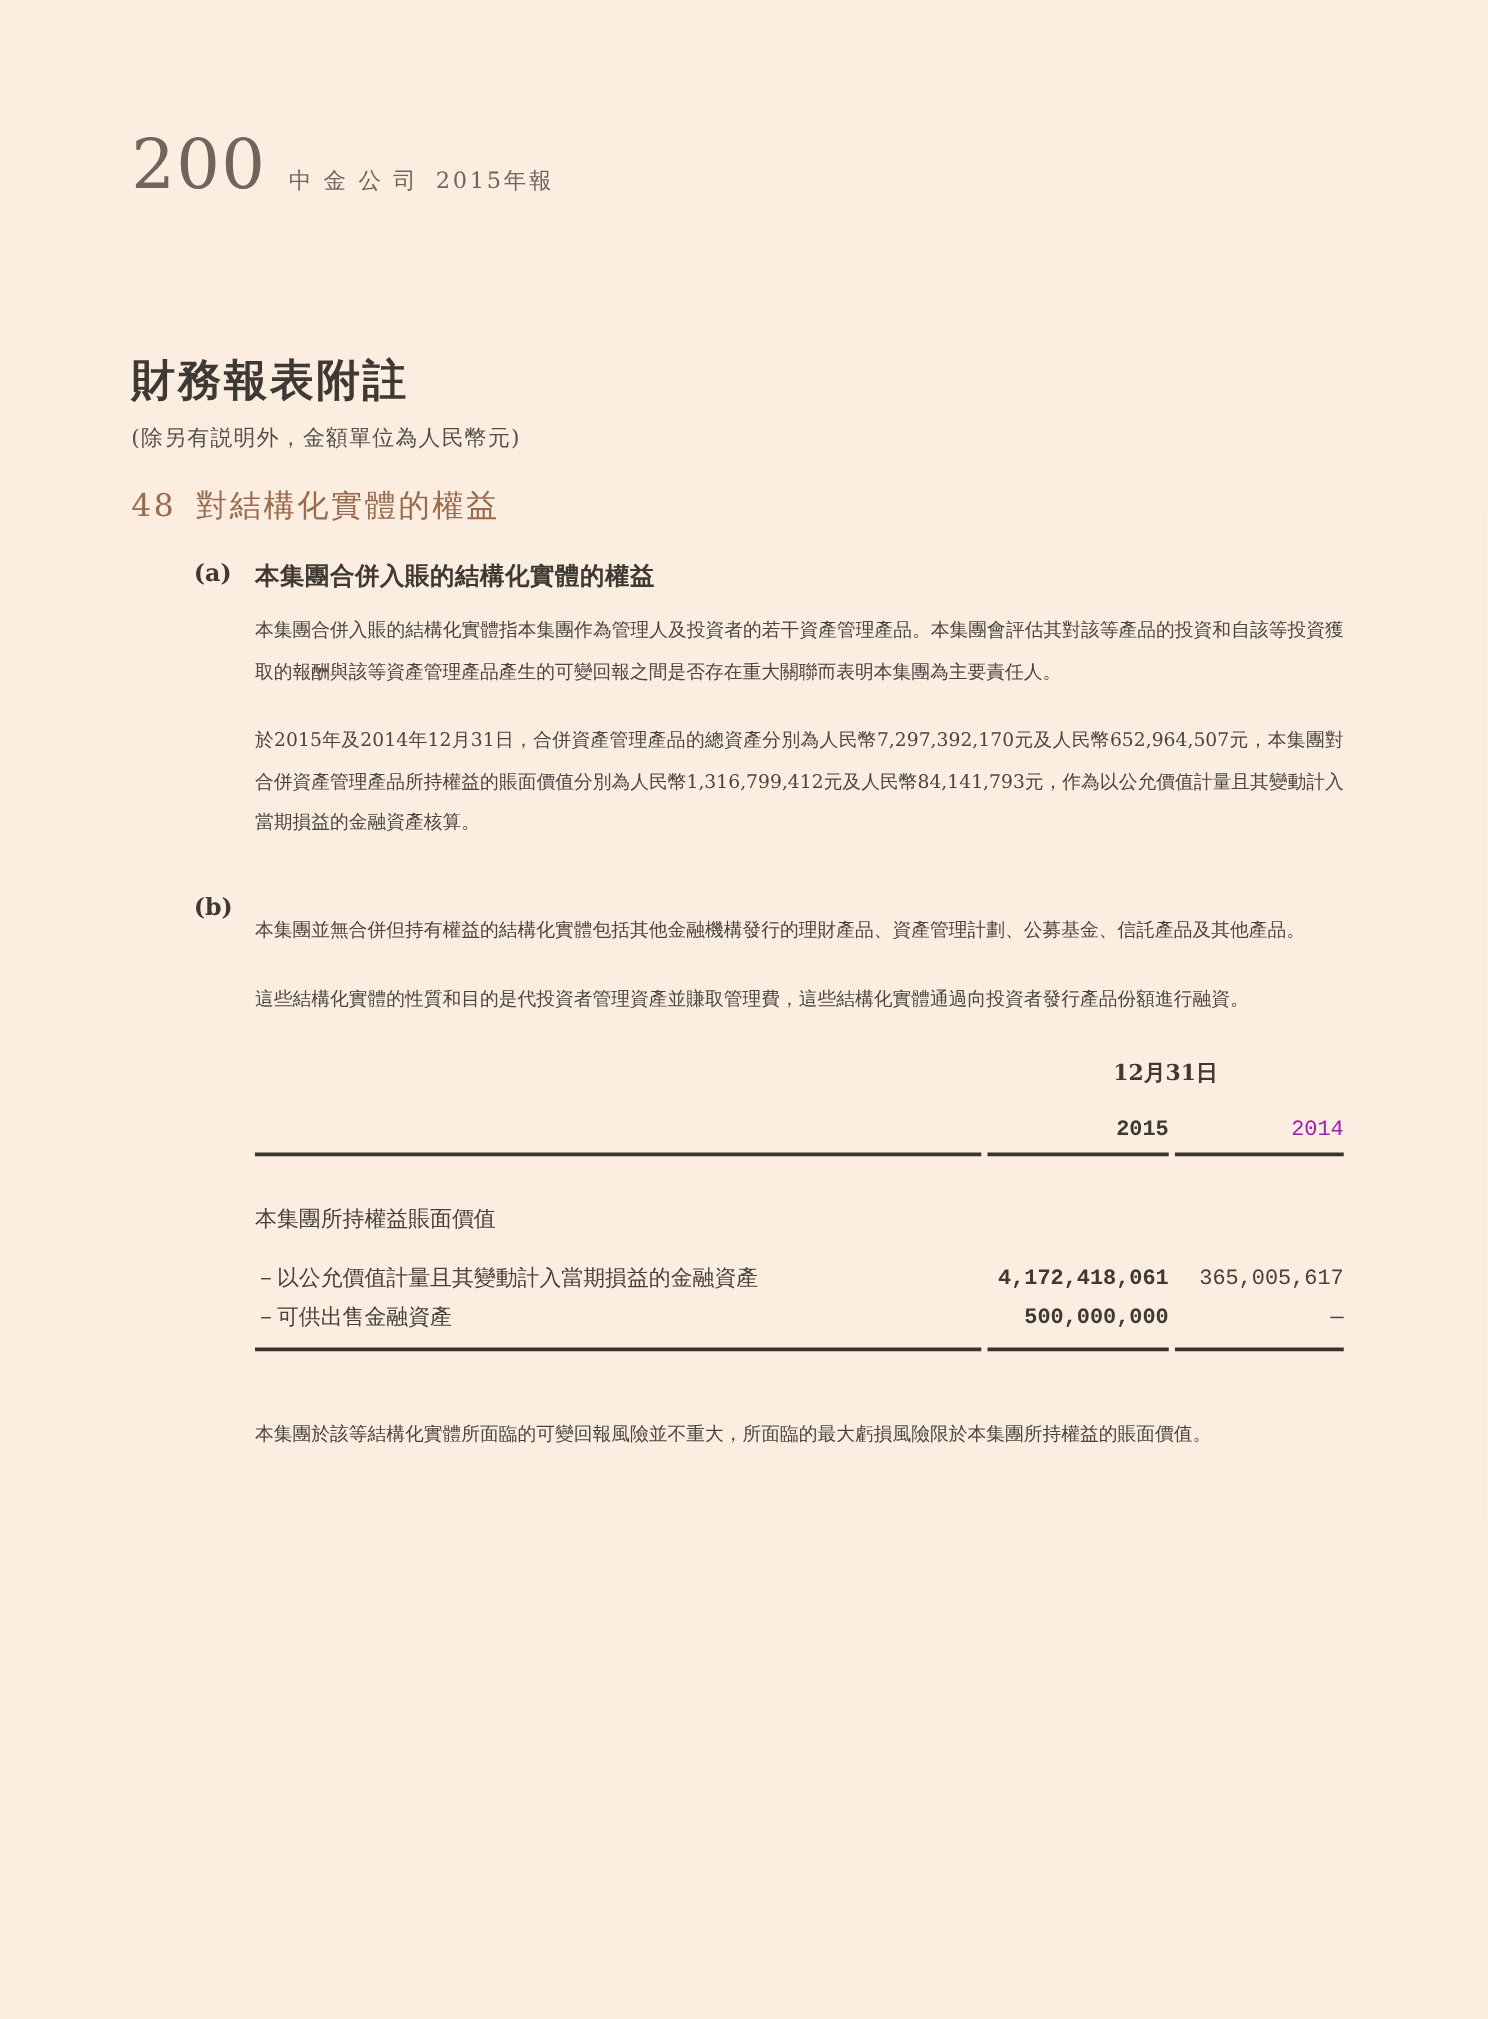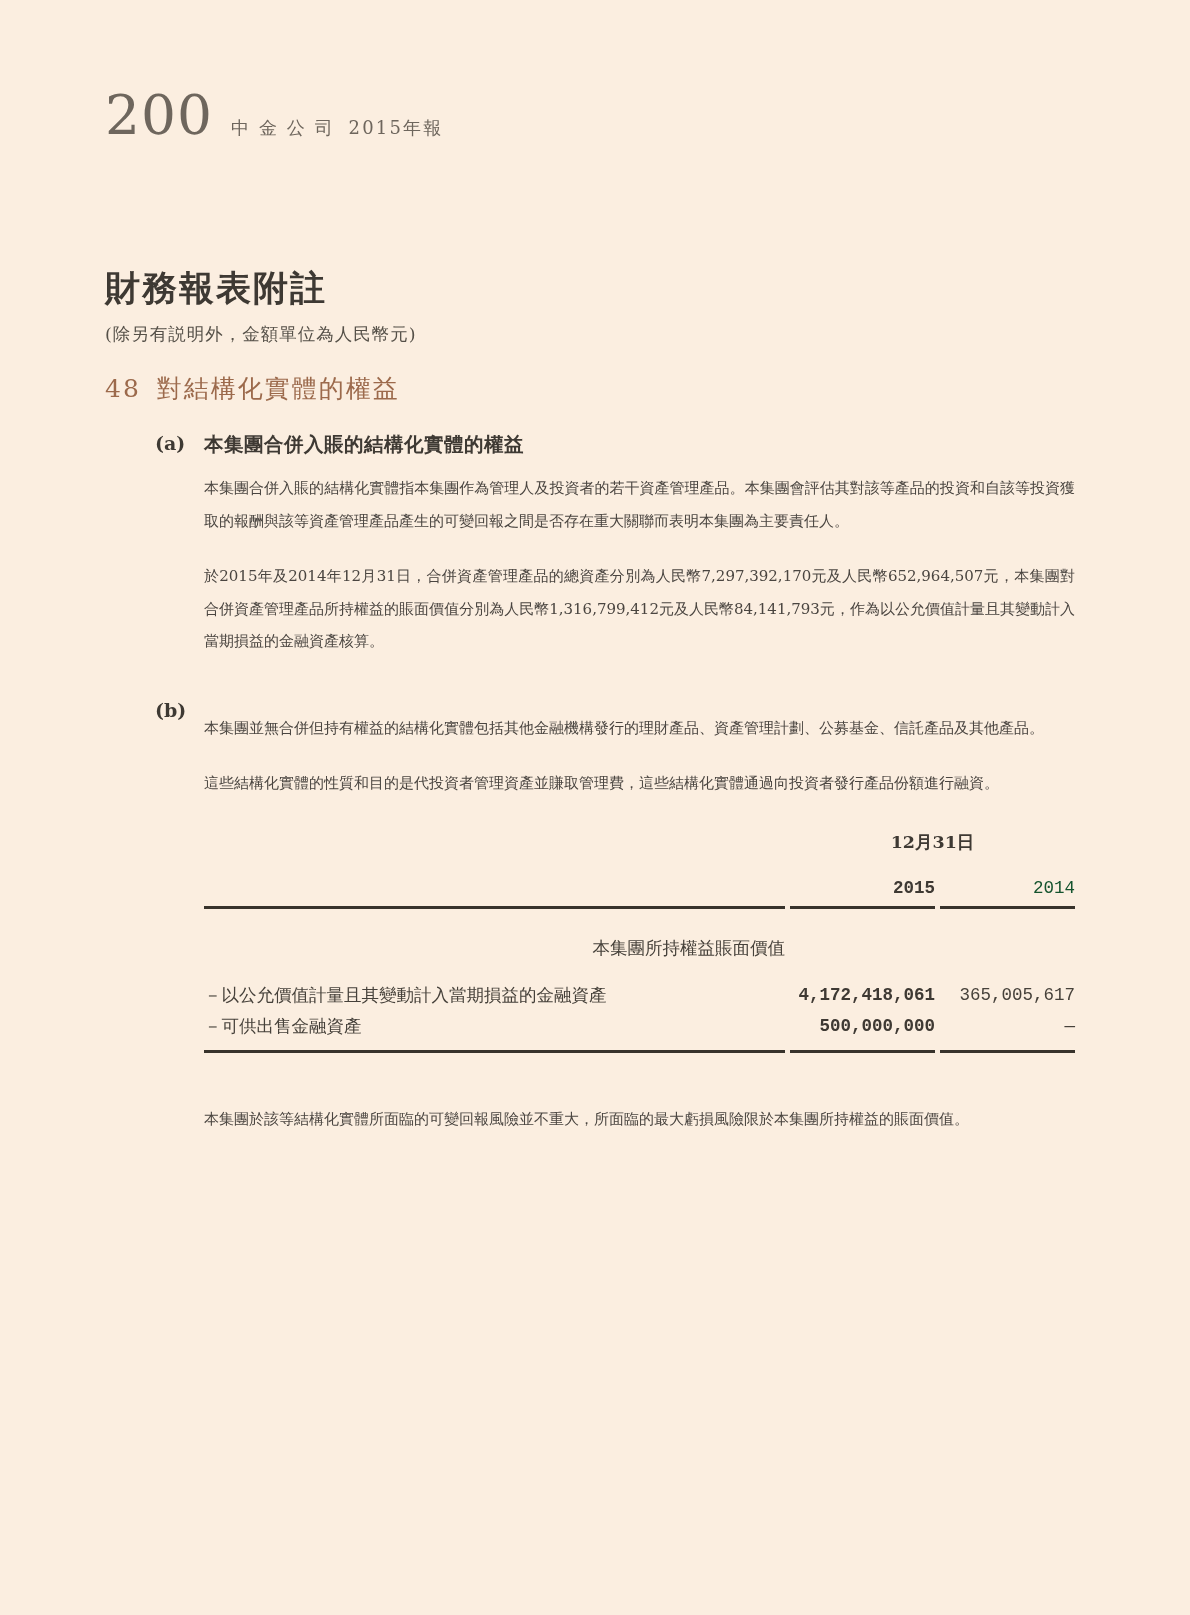--- a/index.html
+++ b/index.html
@@ -23,20 +23,21 @@
     display: flex;
     align-items: baseline;
     padding-top: 88px;
   }
   .page-number {
     font-size: 55px;
     font-weight: 400;
     color: #6e665d;
     letter-spacing: 1px;
     line-height: 1;
+    margin-top: 16px;
   }
   .running-company {
     margin-left: 18px;
     font-size: 18px;
     color: #6e665d;
     letter-spacing: 0.55em;
   }
   .running-report {
     margin-left: 6px;
     font-size: 18px;
@@ -96,23 +97,23 @@
   
   .fin-table { margin-top: 30px; font-size: 17.5px; }
   .t-row { display: flex; column-gap: 5px; }
   .c-label { flex: 1; min-width: 0; }
   .c-num { flex: none; width: 145px; text-align: right; font-family: Liberation Mono, monospace; }
   .c-pri { width: 135px; }
   .c-span { flex: none; width: 285px; text-align: center; }
   .t-date-row { font-weight: 700; color: #3e3933; height: 34px; }
   .t-year-row { height: 34px; align-items: flex-end; padding-bottom: 8px; }
   .t-year-row .c-cur { font-weight: 700; color: #3e3933; }
-  .t-year-row .c-pri { color: #14532d; }
+  .t-year-row .c-pri { color: #a21caf; }
   .rule-row > div { border-top: 3px solid #38332c; height: 0; }
-  .t-group { margin-top: 24px; line-height: 30px; text-align: right; }
+  .t-group { margin-top: 36px; line-height: 30px; }
   .t-data { line-height: 31px; }
   .t-data-first { margin-top: 17px; }
   .t-data .c-cur { font-weight: 700; color: #3e3933; }
   .rule-bottom { margin-top: 8px; }
 
   .closing { margin-top: 50px; }
 </style>
 </head>
 <body>
 

